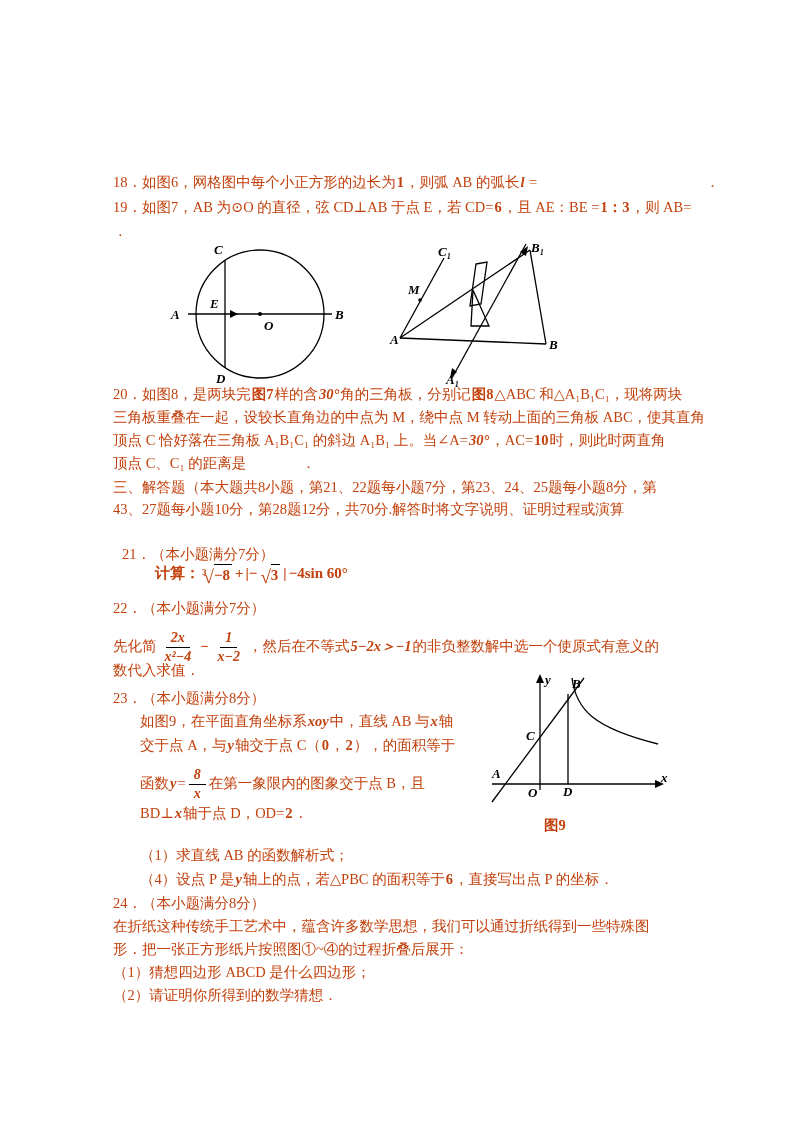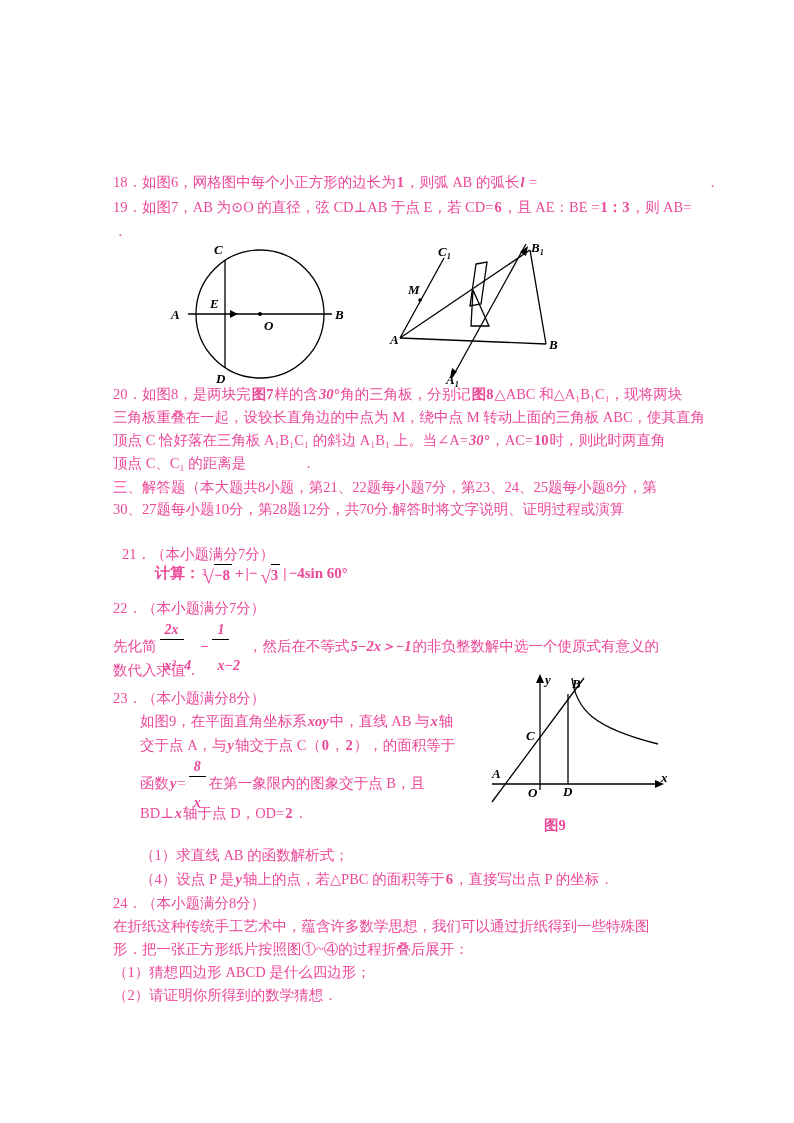--- a/index.html
+++ b/index.html
@@ -1,27 +1,27 @@
 <!DOCTYPE html>
 <html><head>
 <meta charset="utf-8">
 <style>
   *{margin:0;padding:0;box-sizing:border-box;}
   html,body{background:#ffffff;}
-  #page{position:relative;width:794px;height:1123px;background:#ffffff;color:#ec4899;
+  #page{position:relative;width:794px;height:1123px;background:#ffffff;color:#c2410c;
         font-family:"Liberation Serif","DejaVu Serif",serif;overflow:hidden;}
   .line{position:absolute;white-space:nowrap;font-size:14.5px;line-height:21px;}
   .cn{font-family:"Liberation Serif","DejaVu Serif",serif;}
   .b{font-weight:bold;font-family:"Liberation Serif",serif;padding:0 1px;}
   .bi{font-weight:bold;font-style:italic;font-family:"Liberation Serif",serif;padding:0 1px;}
   .cap{font-weight:bold;padding:0 1px;}
   .gap{display:inline-block;}
   .mathbig{font-size:15px;font-weight:bold;text-align:center;}
-  .frac{display:inline-flex;flex-direction:column;align-items:flex-start;vertical-align:middle;
-        margin:0 3px;line-height:1.15;font-size:14px;gap:17px;}
+  .frac{display:inline-flex;flex-direction:column;align-items:center;vertical-align:middle;
+        margin:8px 3px;line-height:1.15;font-size:14px;}
   .frac .num{border-bottom:1.4px solid #000;padding:0 4px 1px;}
   .frac .den{padding:1px 4px 0;}
   .sqrt{display:inline-flex;align-items:flex-end;vertical-align:middle;margin:0 2px;font-weight:bold;}
   .sqrt .idx{font-size:9px;align-self:flex-start;margin-right:-3px;margin-top:-2px;font-style:normal;}
   .sqrt .rsign{font-size:19px;line-height:1;}
   .sqrt .rbody{border-top:1.4px solid #000;padding:0 2px 0 0;}
   svg{position:absolute;overflow:visible;}
   svg text{font-family:"Liberation Serif",serif;font-size:13px;font-weight:bold;font-style:italic;fill:#000;}
   svg .stroke{stroke:#000;stroke-width:1.3;fill:none;}
   svg .fillb{fill:#000;stroke:none;}
@@ -67,21 +67,21 @@
     <text x="161" y="111">B</text>
     <text x="58" y="146">A₁</text>
   </svg>
 
   <div class="line" style="left:113px;top:384px"><span class="cn">20．如图8，是两块完</span><span class="cap">图7</span><span class="cn">样的含</span><span class="bi">30°</span><span class="cn">角的三角板，分别记</span><span class="cap">图8</span><span class="cn">△ABC 和△A₁B₁C₁，现将两块</span></div>
   <div class="line" style="left:113px;top:407px"><span class="cn">三角板重叠在一起，设较长直角边的中点为 M，绕中点 M 转动上面的三角板 ABC，使其直角</span></div>
   <div class="line" style="left:113px;top:430px"><span class="cn">顶点 C 恰好落在三角板 A₁B₁C₁ 的斜边 A₁B₁ 上。当∠A=</span><span class="bi">30°</span><span class="cn">，AC=</span><span class="b">10</span><span class="cn">时，则此时两直角</span></div>
   <div class="line" style="left:113px;top:453px"><span class="cn">顶点 C、C₁ 的距离是</span><span class="gap" style="width: 55px;"></span><span class="cn">．</span></div>
 
   <div class="line" style="left:113px;top:477px"><span class="cn">三、解答题（本大题共8小题，第21、22题每小题7分，第23、24、25题每小题8分，第</span></div>
-  <div class="line" style="left:113px;top:499px"><span class="cn">30、27题每小题10分，第28题12分，共70分.解答时将文字说明、证明过程或演算</span></div>
+  <div class="line" style="left:113px;top:499px"><span class="cn">43、27题每小题10分，第28题12分，共70分.解答时将文字说明、证明过程或演算</span></div>
 
   <div class="line" style="left:122px;top:544px"><span class="cn">21．（本小题满分7分）</span></div>
   <div class="line mathbig" style="left:155px;top:563px"><span class="cn">计算：</span><span class="sqrt">
         <span class="idx">3</span>
         <span class="rsign">√</span>
         <span class="rbody">−8</span>
       </span><span class="b">+</span><span class="b">|−</span><span class="sqrt">
         <span class="rsign">√</span>
         <span class="rbody">3</span>
       </span><span class="b">|</span><span class="b">−4sin 60°</span></div>

